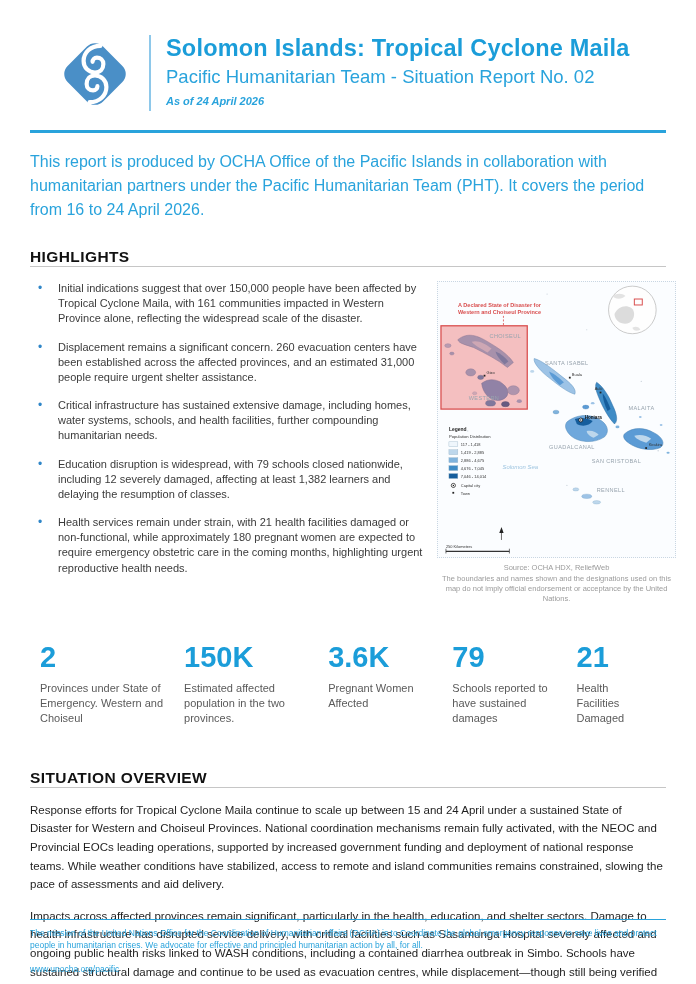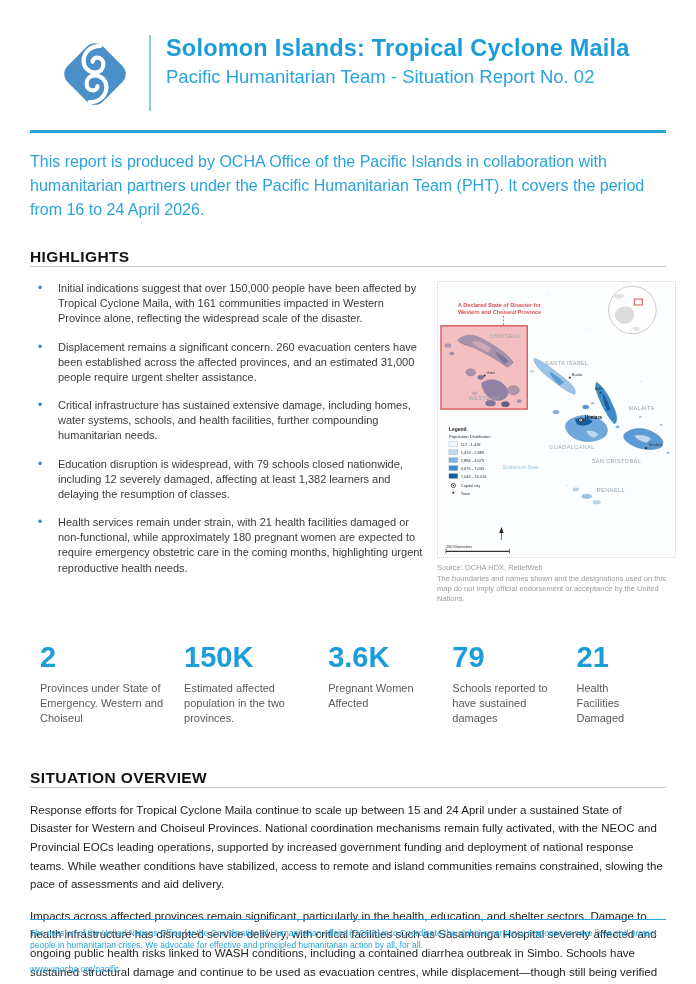--- a/index.html
+++ b/index.html
@@ -27,21 +27,21 @@
   }
   
   .columns { display:flex; margin:14px 20px 0 30px; }
   .bullets { width:407px; padding-right:12px; }
   .bullet { display:flex; margin:0 0 13px 8px; font-size:11px; line-height:1.38; color:#3b3b3b; }
   .bullet .dot { color:#2f86c8; font-size:12px; line-height:1.25; width:20px; flex:0 0 20px; }
   .bullet .btxt { flex:1; }
   
   .map-col { width:239px; }
   .map-frame { width:239px; height:277px; border:1px dotted #c9d6e2; background:#fbfdff; }
-  .map-source { margin-top:5px; font-size:7.5px; line-height:1.35; color:#9b9b9b; }
+  .map-source { margin-top:5px; font-size:7.5px; line-height:1.35; color:#9b9b9b;text-align:center; }
   .map-source .src-line { margin-bottom:1px; }
   
   .figures { display:flex; margin:36px 30px 0 40px; }
   .fig { padding-right:14px; }
   .fig-value { font-size:29px; font-weight:bold; color:#1b9dd9; }
   .fig-label { font-size:11px; line-height:1.4; color:#5a5a5a; margin-top:7px; }
   
   .overview-paragraph { margin:13px 30px 0 30px; font-size:11.5px; line-height:1.62; color:#1f1f1f; }
   
   .footer {
@@ -63,20 +63,21 @@
       <svg width="76" height="82" viewBox="0 0 100 100">
         <rect x="17" y="17" width="66" height="66" rx="15" transform="rotate(45 50 50)" fill="#4a8fc7"></rect>
         <path d="M57 13 C44 13 35 22 35 33 C35 42 42 48 50 48 C57 48 61 43 61 37 C61 31.5 57 28.5 52.5 28.5 C49 28.5 46.8 31 46.8 34" stroke="#ffffff" stroke-width="5.5" fill="none" stroke-linecap="round"></path>
         <path d="M43 87 C56 87 65 78 65 67 C65 58 58 52 50 52 C43 52 39 57 39 63 C39 68.5 43 71.5 47.5 71.5 C51 71.5 53.2 69 53.2 66" stroke="#ffffff" stroke-width="5.5" fill="none" stroke-linecap="round"></path>
       </svg>
     </div>
     <div class="vline"></div>
     <div class="titles">
       <div class="doc-title">Solomon Islands: Tropical Cyclone Maila</div>
       <div class="doc-subtitle">Pacific Humanitarian Team - Situation Report No. 02</div>
+      <div class="doc-date">As of 24 April 2026</div>
     </div>
   </div>
   <div class="top-rule"></div>
 
   <div class="intro">This report is produced by OCHA Office of the Pacific Islands in collaboration with humanitarian partners under the Pacific Humanitarian Team (PHT). It covers the period from 16 to 24 April 2026.</div>
 
   <div class="section-heading">HIGHLIGHTS</div>
 
   <div class="columns">
     <div class="bullets">

